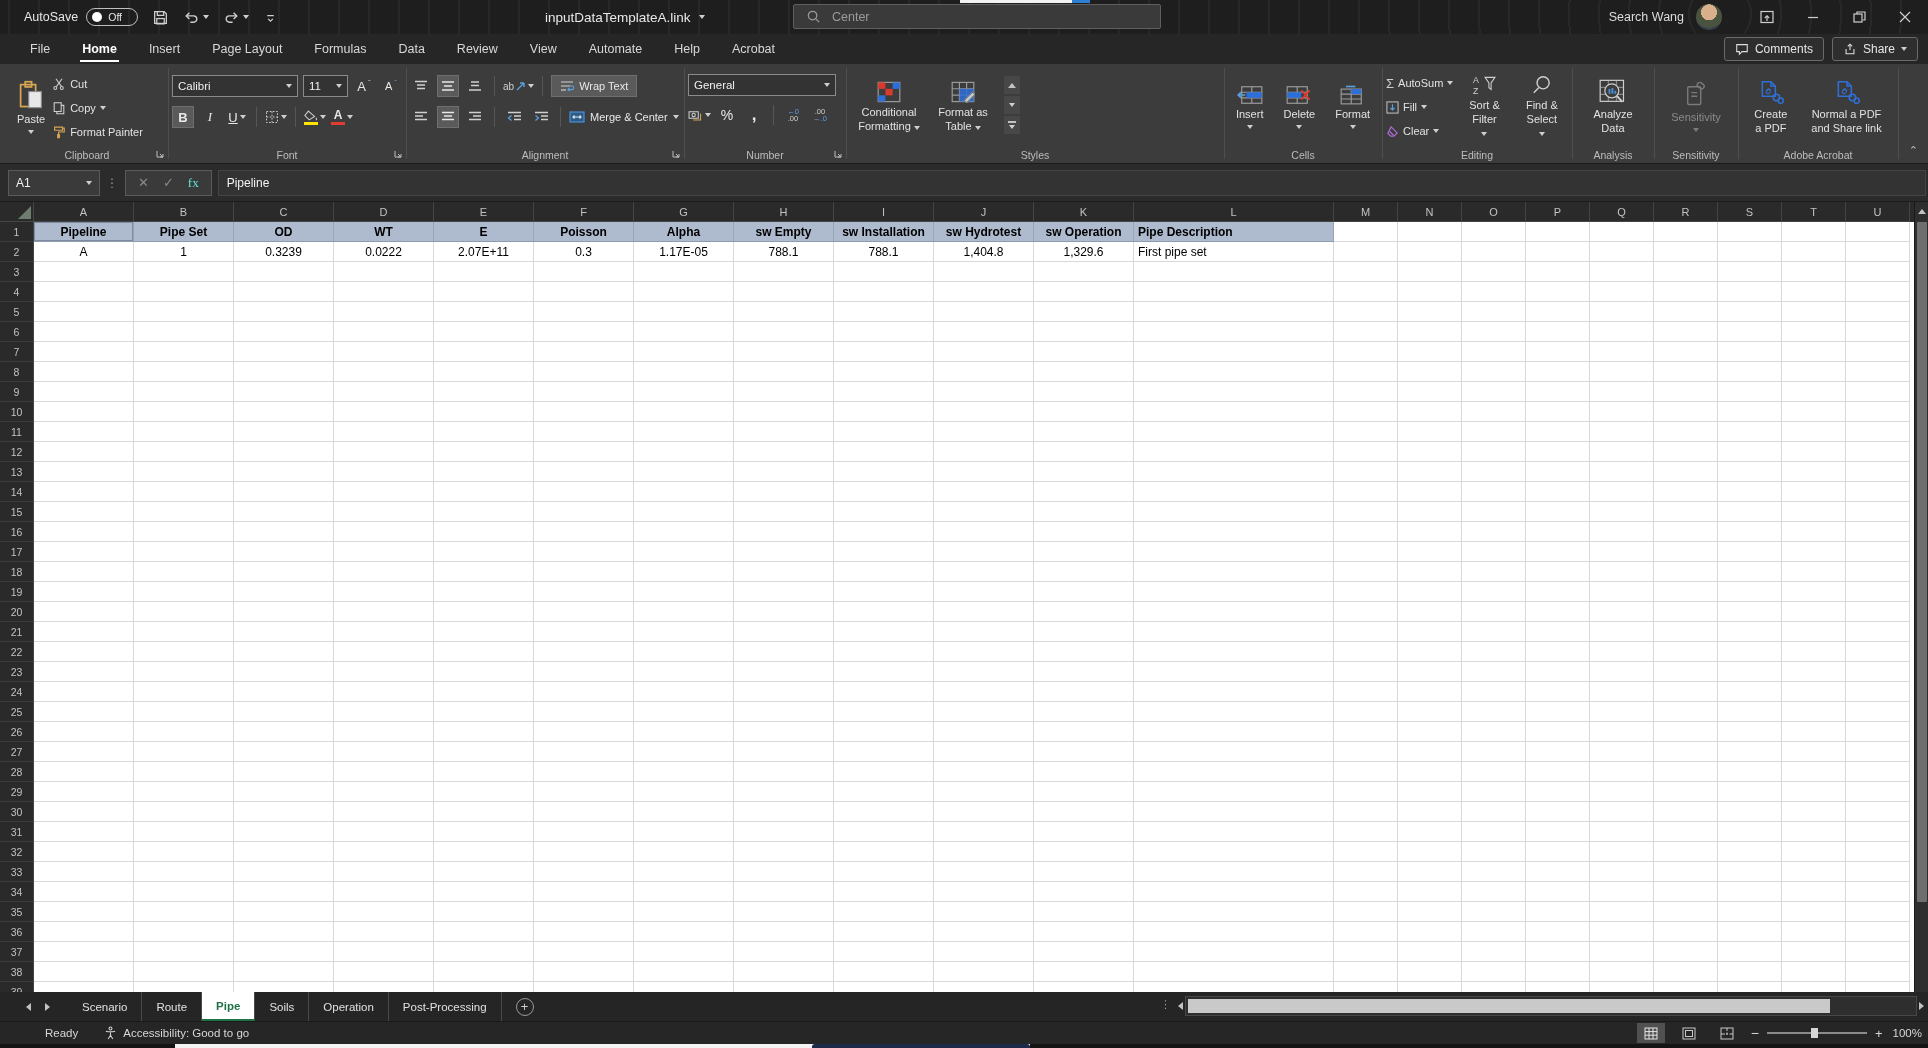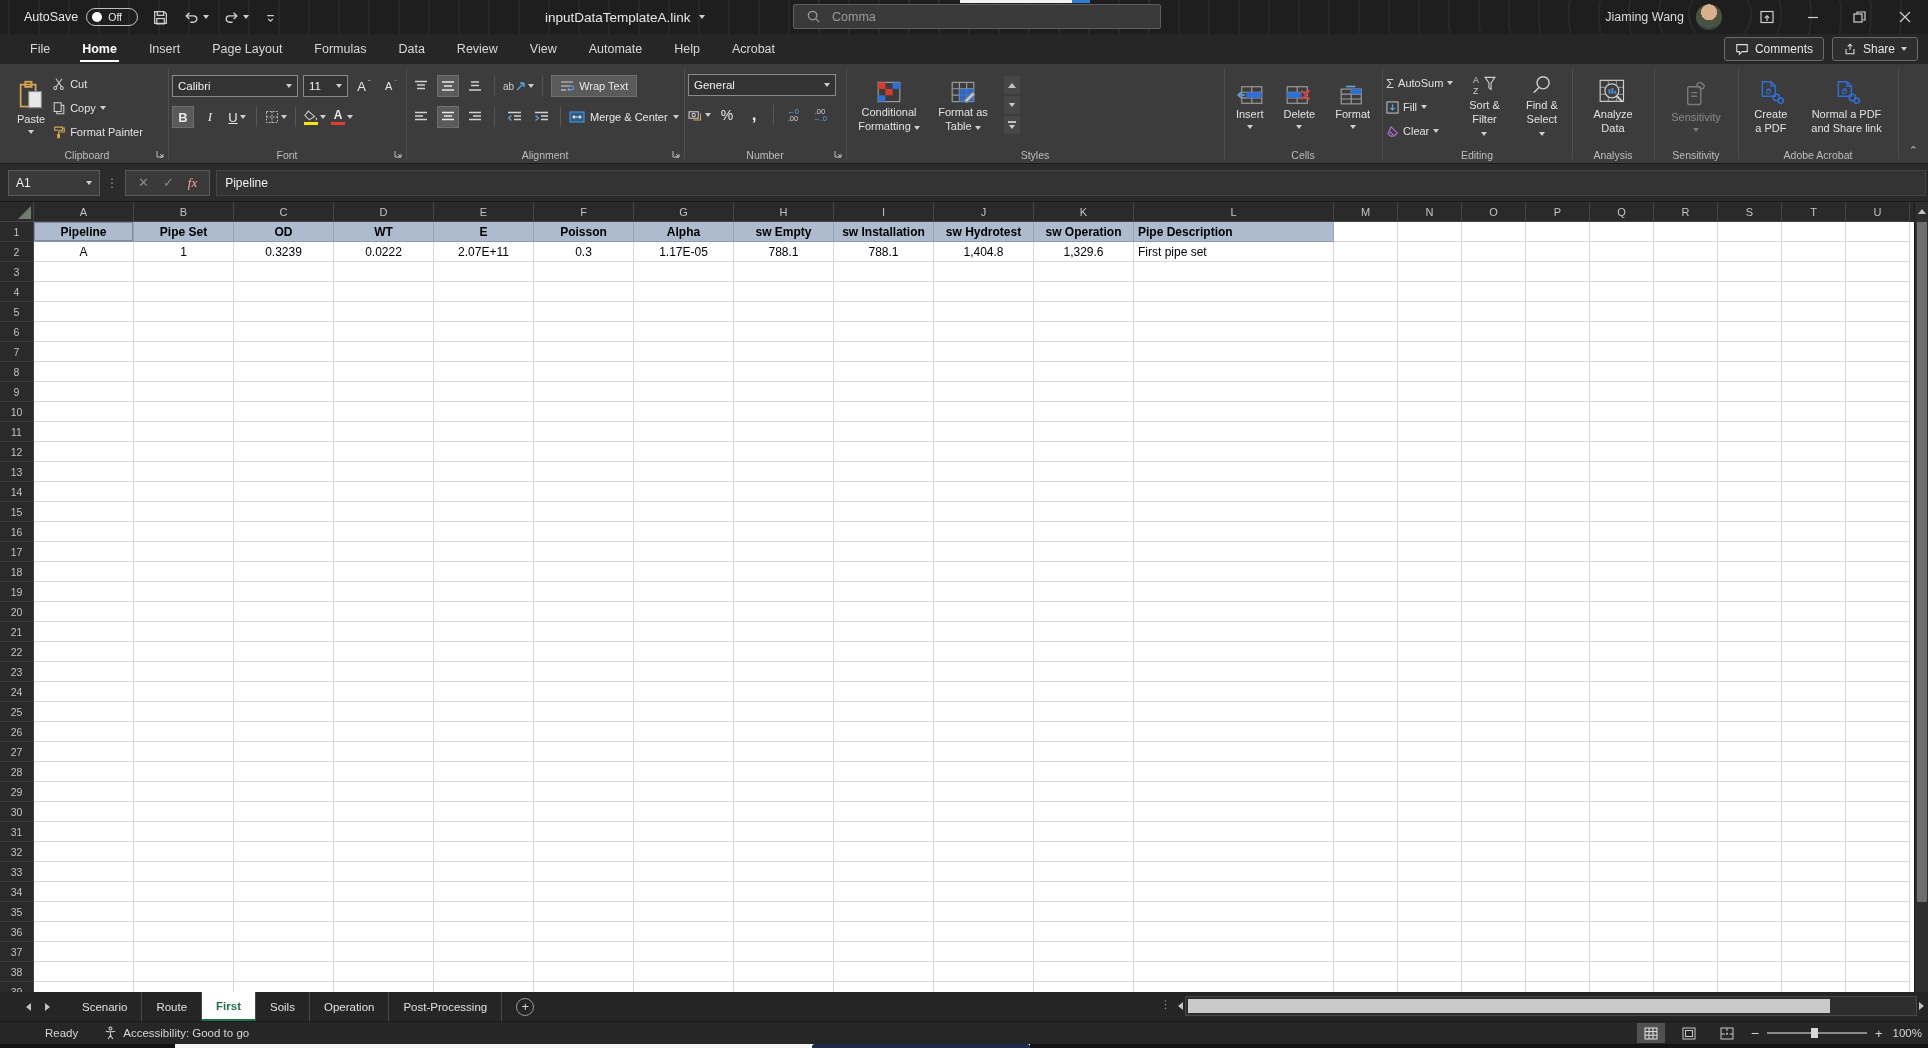--- a/index.html
+++ b/index.html
@@ -160,25 +160,25 @@
   <div class="fname">
     <span>inputDataTemplateA.link</span>
     <span class="chev"></span>
   </div>
 
   <div class="searchbox">
     <svg style="position:absolute;left:12px" width="15" height="15" viewBox="0 0 16 16" fill="none" stroke="#9a9a9a" stroke-width="1.4">
         <circle cx="7" cy="7" r="4.5"></circle>
         <path d="M10.5 10.5L14 14"></path>
       </svg>
-    <span>Comma</span>
+    <span>Center</span>
   </div>
 
   <div class="tb-right">
-    <span class="uname">Jiaming Wang</span>
+    <span class="uname">Search Wang</span>
     <span class="avatar"></span>
     <span class="winbtn">
       <svg width="16" height="16" viewBox="0 0 16 16" fill="none" stroke="#cfcfcf" stroke-width="1.2">
           <rect x="2" y="2.5" width="12" height="11"></rect>
           <path d="M8 12V7"></path>
           <path d="M5.8 9l2.2-2.2L10.2 9"></path>
         </svg>
     </span>
     <span class="winbtn">
       <svg width="14" height="14" viewBox="0 0 14 14" stroke="#cfcfcf" stroke-width="1.2">
@@ -665,21 +665,21 @@
 
 <div class="fbar">
   <div class="namebox">
     <span>A1</span>
     <span class="chev"></span>
   </div>
   <span class="dots">⋮</span>
   <div class="fxbox">
     <span class="dim">✕</span>
     <span class="dim">✓</span>
-    <span style="font-family:'Liberation Serif',serif;font-style:italic;color:#fca5a5">fx</span>
+    <span style="font-family:'Liberation Serif',serif;color:#5eead4">fx</span>
   </div>
   <div class="ffield">
     <span>Pipeline</span>
   </div>
 </div>
 
 <div class="gridwrap">
   <div class="colrow">
     <div class="corner">
         <i></i>
@@ -1655,21 +1655,21 @@
 </div>
 
 <div class="sheetbar">
   <div class="navarrows">
     <span class="tri-l"></span>
     <span class="tri-r"></span>
   </div>
   <div class="stabs" id="sheet-tabs">
       <div class="stab">Scenario</div>
       <div class="stab">Route</div>
-      <div class="stab active">First</div>
+      <div class="stab active">Pipe</div>
       <div class="stab">Soils</div>
       <div class="stab">Operation</div>
       <div class="stab">Post-Processing</div>
     </div>
   <span class="addsheet">+</span>
   <span class="hdots">⋮</span>
   <div class="hscroll">
     <span class="tri-l"></span>
     <div class="hs-track">
         <div class="hs-thumb"></div>

